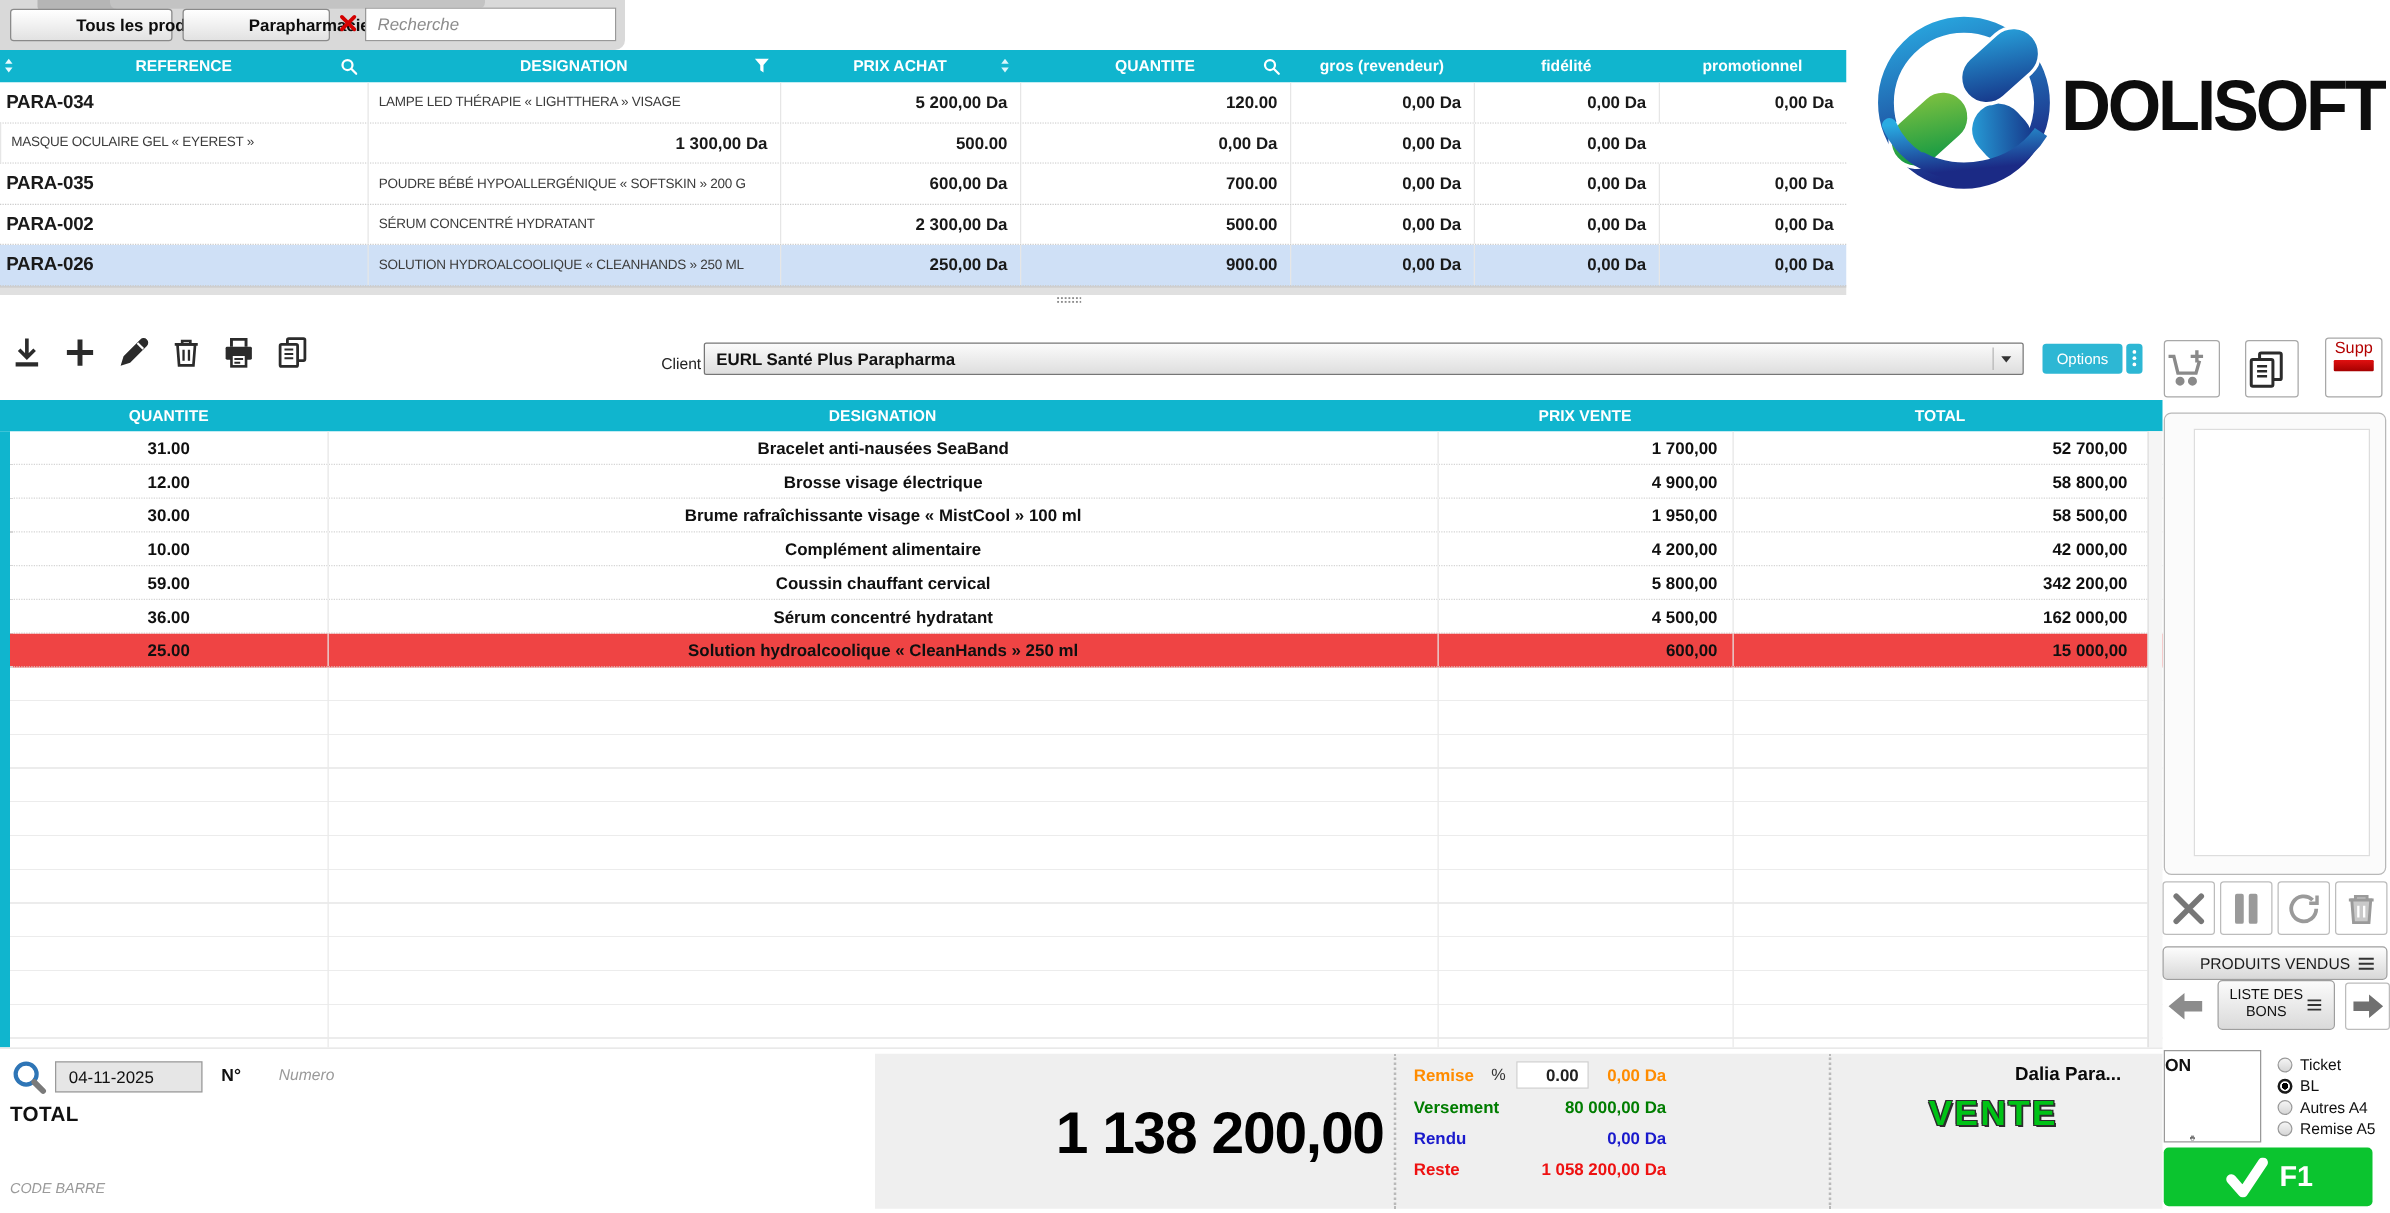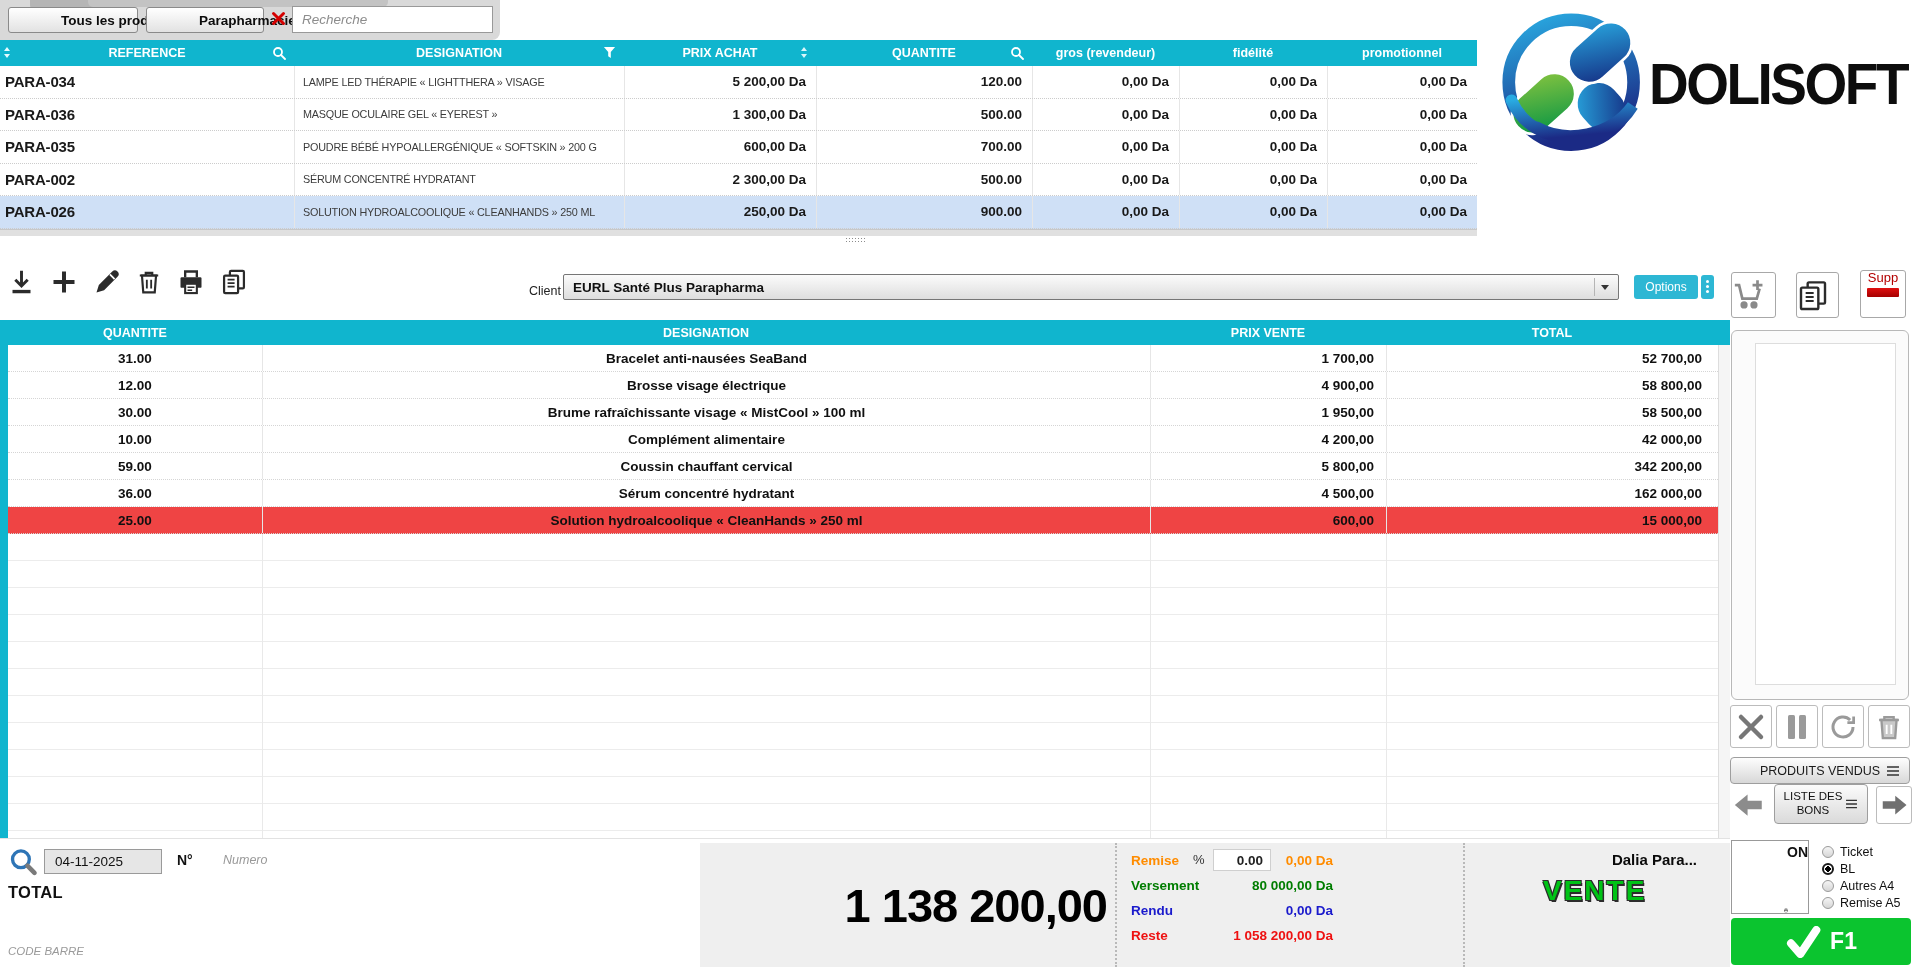--- a/index.html
+++ b/index.html
@@ -117,27 +117,27 @@
   .supp-text { color:#b30000; font-size:13px; line-height:14px; }
   .supp-bar { width:32px; height:9px; margin-top:3px; background:linear-gradient(#e01010,#a50000); border-radius:1px; }
   .listbox { position:absolute; left:1px; top:68px; width:178px; height:370px; border:1px solid #b8b8b8; border-radius:6px; background:#fbfbfb; }
   .listbox-inner { position:absolute; left:23px; top:12px; right:12px; bottom:14px; background:#fff; border:1px solid #ddd; }
   .icon-btn { position:absolute; top:443px; width:42px; height:43px; border:1px solid #bcbcbc; border-radius:3px; background:#fff; display:flex; align-items:center; justify-content:center; }
   .pv-btn { position:absolute; left:0; top:495px; width:180px; height:27px; background:linear-gradient(#fdfdfd,#d8d8d8); border:1px solid #9e9e9e; border-radius:4px; display:flex; align-items:center; justify-content:center; font-size:12.5px; color:#1a1a1a; }
   .menu-glyph { position:absolute; right:9px; top:50%; transform:translateY(-50%); }
   .arrow-plain { position:absolute; left:2px; top:530px; }
   .lb-btn { position:absolute; left:44px; top:522px; width:94px; height:40px; background:linear-gradient(#fbfbfb,#dadada); border:1px solid #9e9e9e; border-radius:4px; display:flex; align-items:center; justify-content:center; font-size:11.5px; line-height:1.2; text-align:center; padding-right:16px; }
   .arrow-btn { position:absolute; left:146px; top:524px; width:36px; height:38px; border:1px solid #bcbcbc; border-radius:3px; background:#fff; display:flex; align-items:center; justify-content:center; }
-  .printer-box { position:absolute; left:1px; top:578px; width:78px; height:74px; border:1px solid #999; background:#fff; display:flex; flex-direction:column; align-items:flex-end;gap:48px; }
+  .printer-box { position:absolute; left:1px; top:578px; width:78px; height:74px; border:1px solid #999; background:#fff; display:flex; flex-direction:column; align-items:flex-start;gap:48px; }
   .on-label { font-weight:bold; font-size:14px; margin-top:3px; }
   .radios { position:absolute; left:92px; top:581px; }
   .radio-row { display:flex; align-items:center; gap:6px; height:17px; font-size:12.5px; color:#101010; }
   .radio { width:12px; height:12px; border-radius:50%; border:1px solid #9a9a9a; background:linear-gradient(#f5f5f5,#d6d6d6); flex:0 0 auto; }
   .radio-row.checked .radio { border:2px solid #1a1a1a; background:radial-gradient(circle, #000 0 2.6px, #fff 2.7px); }
-  .f1-btn { position:absolute; left:1px; top:656px; width:180px; height:47px; background:#0bc42f; border-radius:4px; display:flex; align-items:center; justify-content:center; gap:9px; color:#fff; font-weight:bold; font-size:23px; }
+  .f1-btn { position:absolute; left:1px; top:656px; width:167px; height:47px; background:#0bc42f; border-radius:4px; display:flex; align-items:center; justify-content:center; gap:9px; color:#fff; font-weight:bold; font-size:23px; }
 </style>
 </head>
 <body>
 
 <div class="top-filter">
   <div class="filter-bg"></div>
   <div class="win-frag2"></div>
   <div class="win-frag"></div>
 
   <div class="dd" id="dd-cat">
@@ -212,21 +212,20 @@
     <div class="tt-grid tt-row">
         <div class="c-ref">PARA-034</div>
         <div class="c-des">LAMPE LED THÉRAPIE « LIGHTTHERA » VISAGE</div>
         <div class="c-num">5 200,00 Da</div>
         <div class="c-num">120.00</div>
         <div class="c-num">0,00 Da</div>
         <div class="c-num">0,00 Da</div>
         <div class="c-num">0,00 Da</div>
       </div>
       <div class="tt-grid tt-row">
-        <div class="c-ref">PARA-036</div>
         <div class="c-des">MASQUE OCULAIRE GEL « EYEREST »</div>
         <div class="c-num">1 300,00 Da</div>
         <div class="c-num">500.00</div>
         <div class="c-num">0,00 Da</div>
         <div class="c-num">0,00 Da</div>
         <div class="c-num">0,00 Da</div>
       </div>
       <div class="tt-grid tt-row">
         <div class="c-ref">PARA-035</div>
         <div class="c-des">POUDRE BÉBÉ HYPOALLERGÉNIQUE « SOFTSKIN » 200 G</div>

